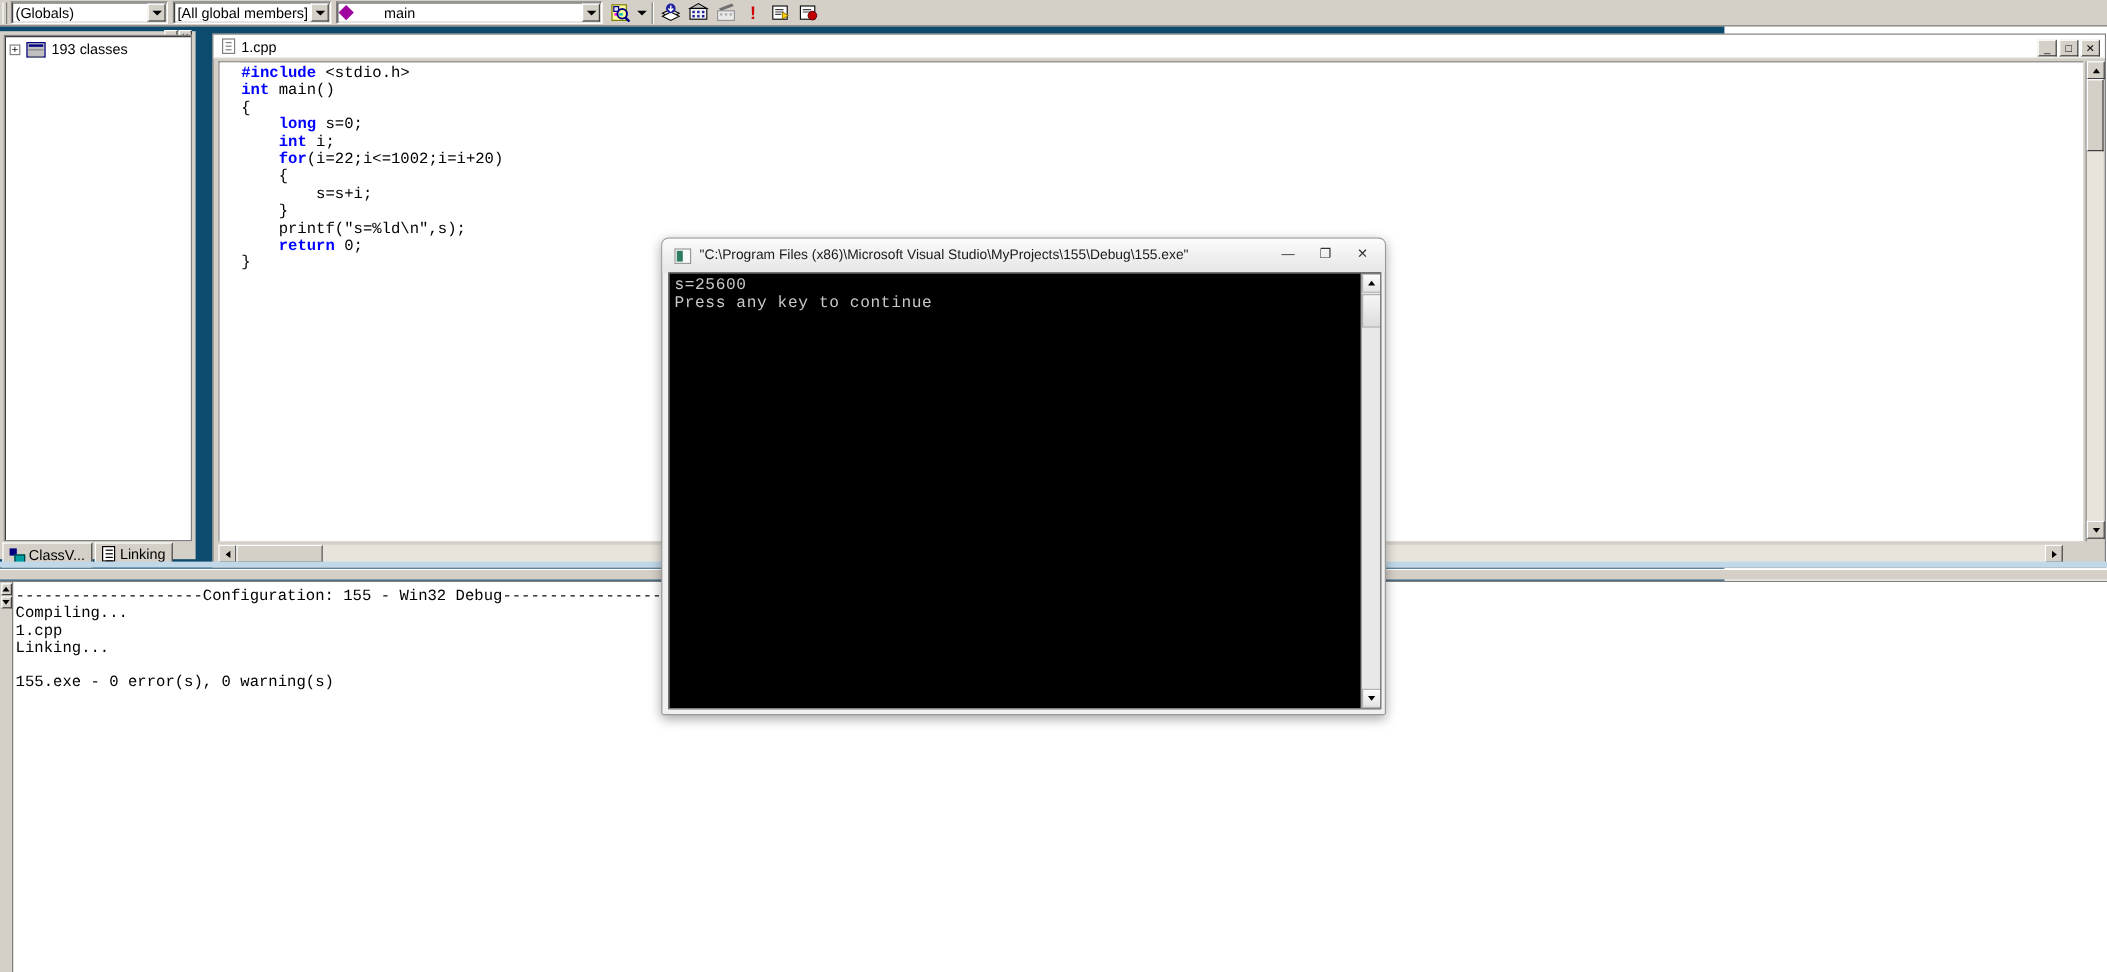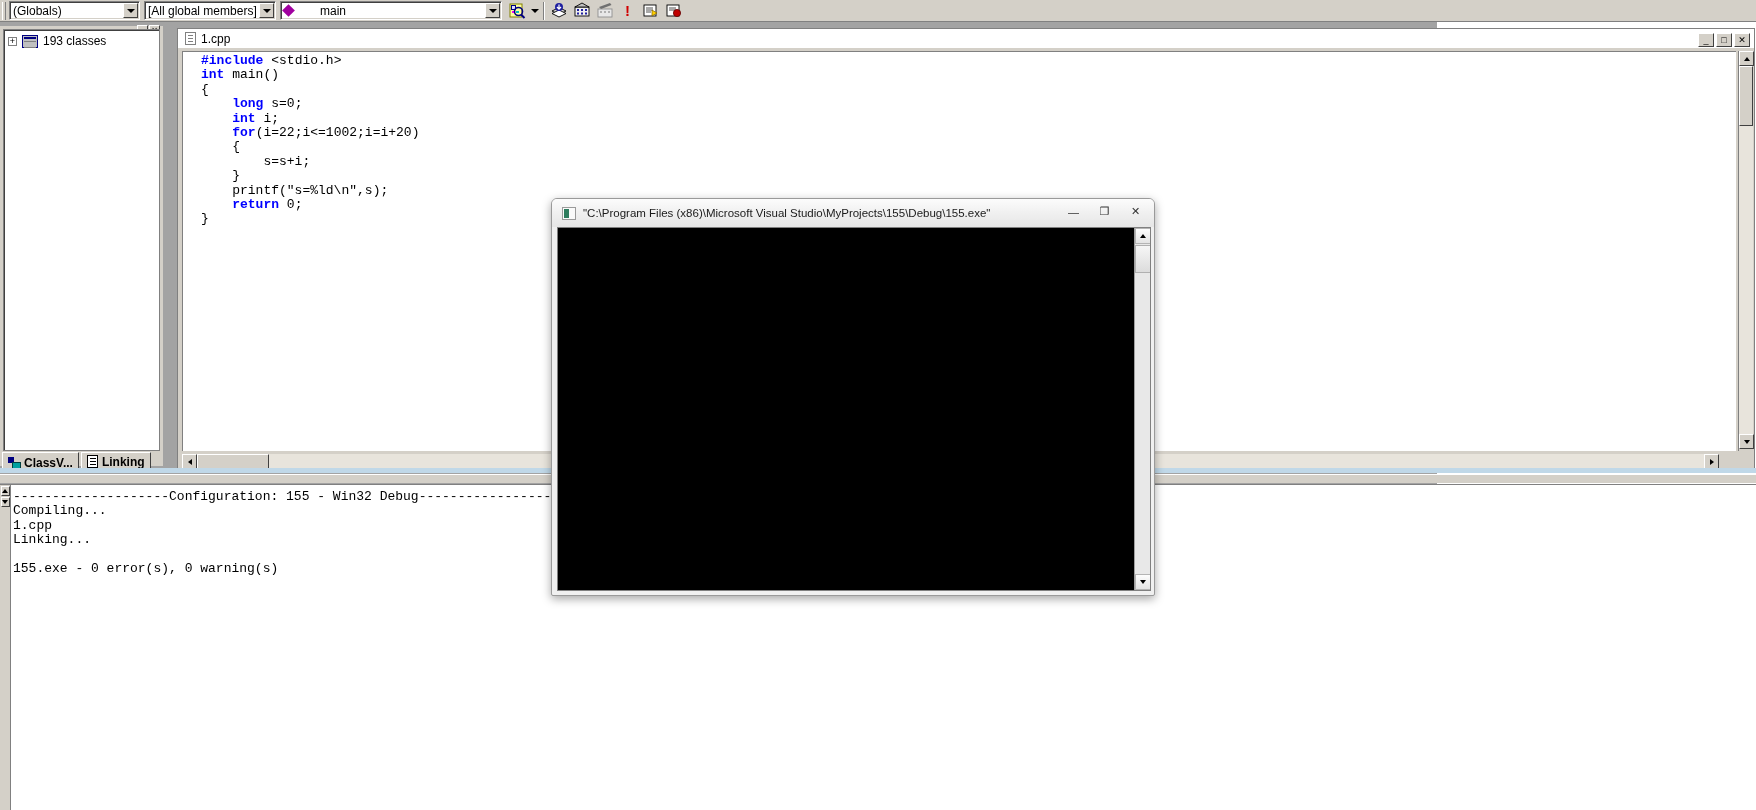--- a/index.html
+++ b/index.html
@@ -7,21 +7,21 @@
     margin: 0; padding: 0;
     width: 1756px; height: 810px;
     overflow: hidden;
     background: #ffffff;
     font-family: "Liberation Sans", sans-serif;
     font-size: 12px;
   }
   .app {
     position: relative;
     width: 1437px; height: 810px;
-    background: #a3a3a3;
+    background: #0c4a6e;
     padding-left: 12px;
   }
 
   
   .toolbar {
     position: absolute; left: 0; top: 0;
     width: 1756px; height: 22px;
     background: #d4d0c8;
     border-bottom: 1px solid #808080;
     display: flex; align-items: center;
@@ -162,21 +162,21 @@
   }
   .folder-ico::after {
     content: "";
     position: absolute; left: 1px; top: 5px;
     width: 12px; height: 5px;
     border-top: 1px solid #808080;
     border-bottom: 1px solid #808080;
   }
   .ws-tabs {
     position: absolute; left: 2px; top: 426px;
-    display: flex; align-items: flex-start; font-weight: bold;
+    display: flex; align-items: flex-start;
   }
   .ws-tab {
     height: 19px;
     background: #d4d0c8;
     border: 1px solid #ffffff;
     border-right-color: #404040;
     border-bottom-color: #404040;
     display: flex; align-items: center;
     padding: 0 5px;
     font-size: 12px;
@@ -642,20 +642,22 @@
     <div class="console-title">
       <span class="console-ico"></span>
       <span class="ctxt">"C:\Program Files (x86)\Microsoft Visual Studio\MyProjects\155\Debug\155.exe"</span>
       <div class="console-btns">
         <span>—</span>
         <span>❐</span>
         <span>✕</span>
       </div>
     </div>
     <div class="console-body">
+      <div class="console-text">s=25600
+Press any key to continue</div>
       <div class="console-sb">
         <div class="cs-btn">
             <i class="tri tri-up"></i>
           </div>
         <div class="cs-thumb"></div>
         <div class="cs-btn" style="position:absolute;bottom:0;left:0;">
             <i class="tri tri-down"></i>
           </div>
       </div>
     </div>

